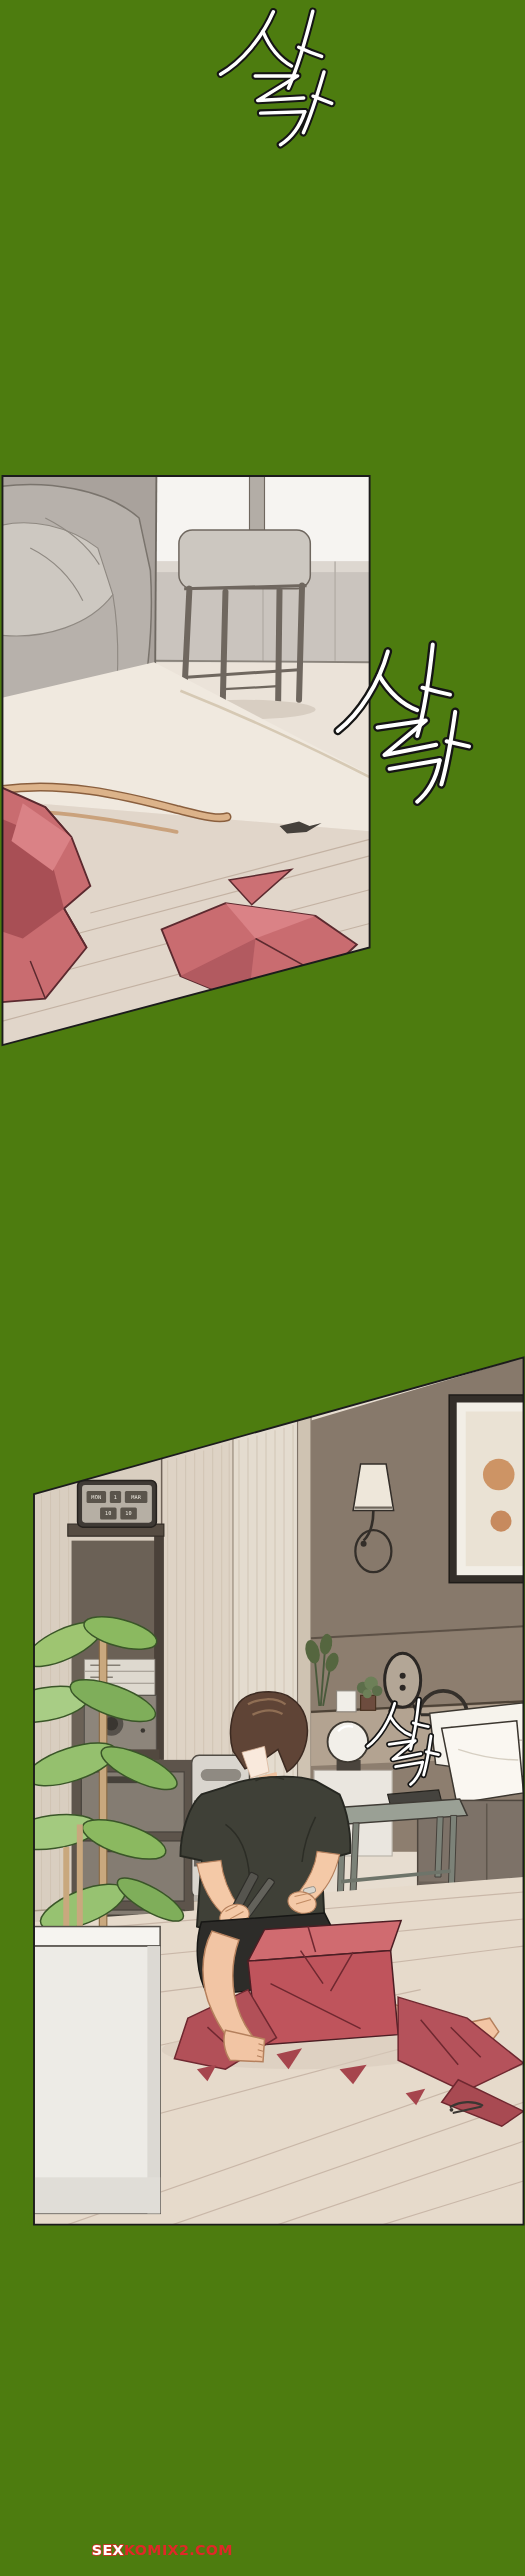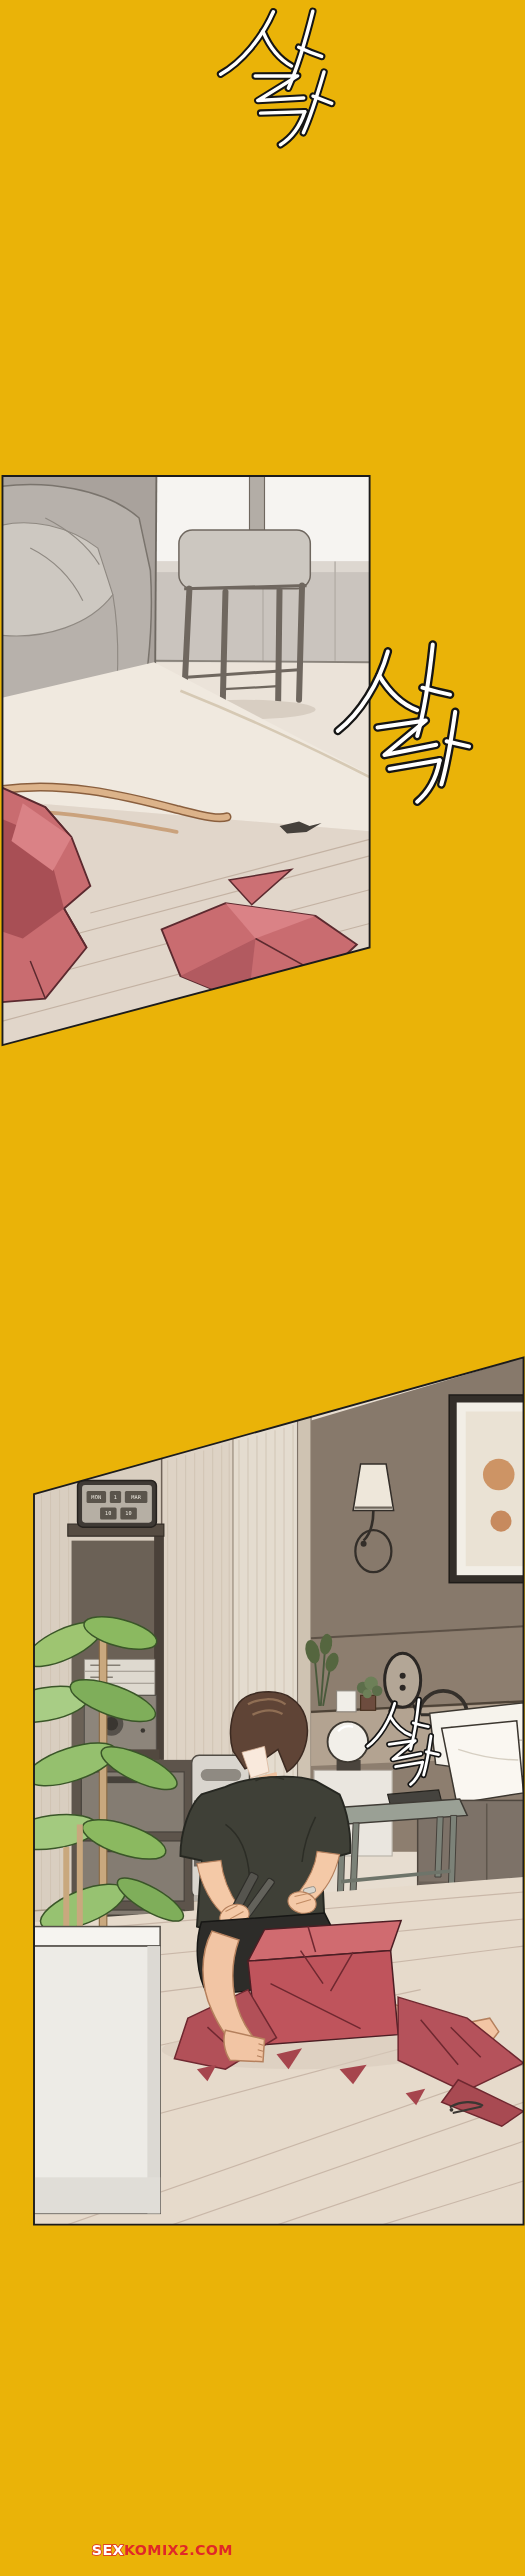--- a/index.html
+++ b/index.html
@@ -1,16 +1,16 @@
 <!DOCTYPE html>
 <html style="font-size:12px"><head>
 <meta charset="utf-8">
 <style>
   html,body{margin:0;padding:0;background:#ffffff;}
-  .page{position:relative;width:526px;height:2576px;background:#eab308;overflow:hidden;
+  .page{position:relative;width:526px;height:2576px;background:#4d7c0f;overflow:hidden;
         font-family:"DejaVu Sans",sans-serif;}
   .page svg{position:absolute;left:0;top:0;display:block;}
   .sfx-black{fill:none;stroke:#151515;stroke-width:10;stroke-linecap:round;stroke-linejoin:round;}
   .sfx-white{fill:none;stroke:#ffffff;stroke-width:4.6;stroke-linecap:round;stroke-linejoin:round;}
   .clock-txt{font-family:"DejaVu Sans Mono",monospace;font-size:7px;fill:#ece8df;
              text-anchor:middle;letter-spacing:0.2px;}
   .wm-prefix{font-family:"DejaVu Sans",sans-serif;font-size:19px;font-weight:bold;
              fill:#ffffff;stroke:#e02828;stroke-width:2;paint-order:stroke;letter-spacing:0.5px;}
   .wm-suffix{font-family:"DejaVu Sans",sans-serif;font-size:19px;font-weight:bold;
              fill:#e02828;letter-spacing:0.5px;}

